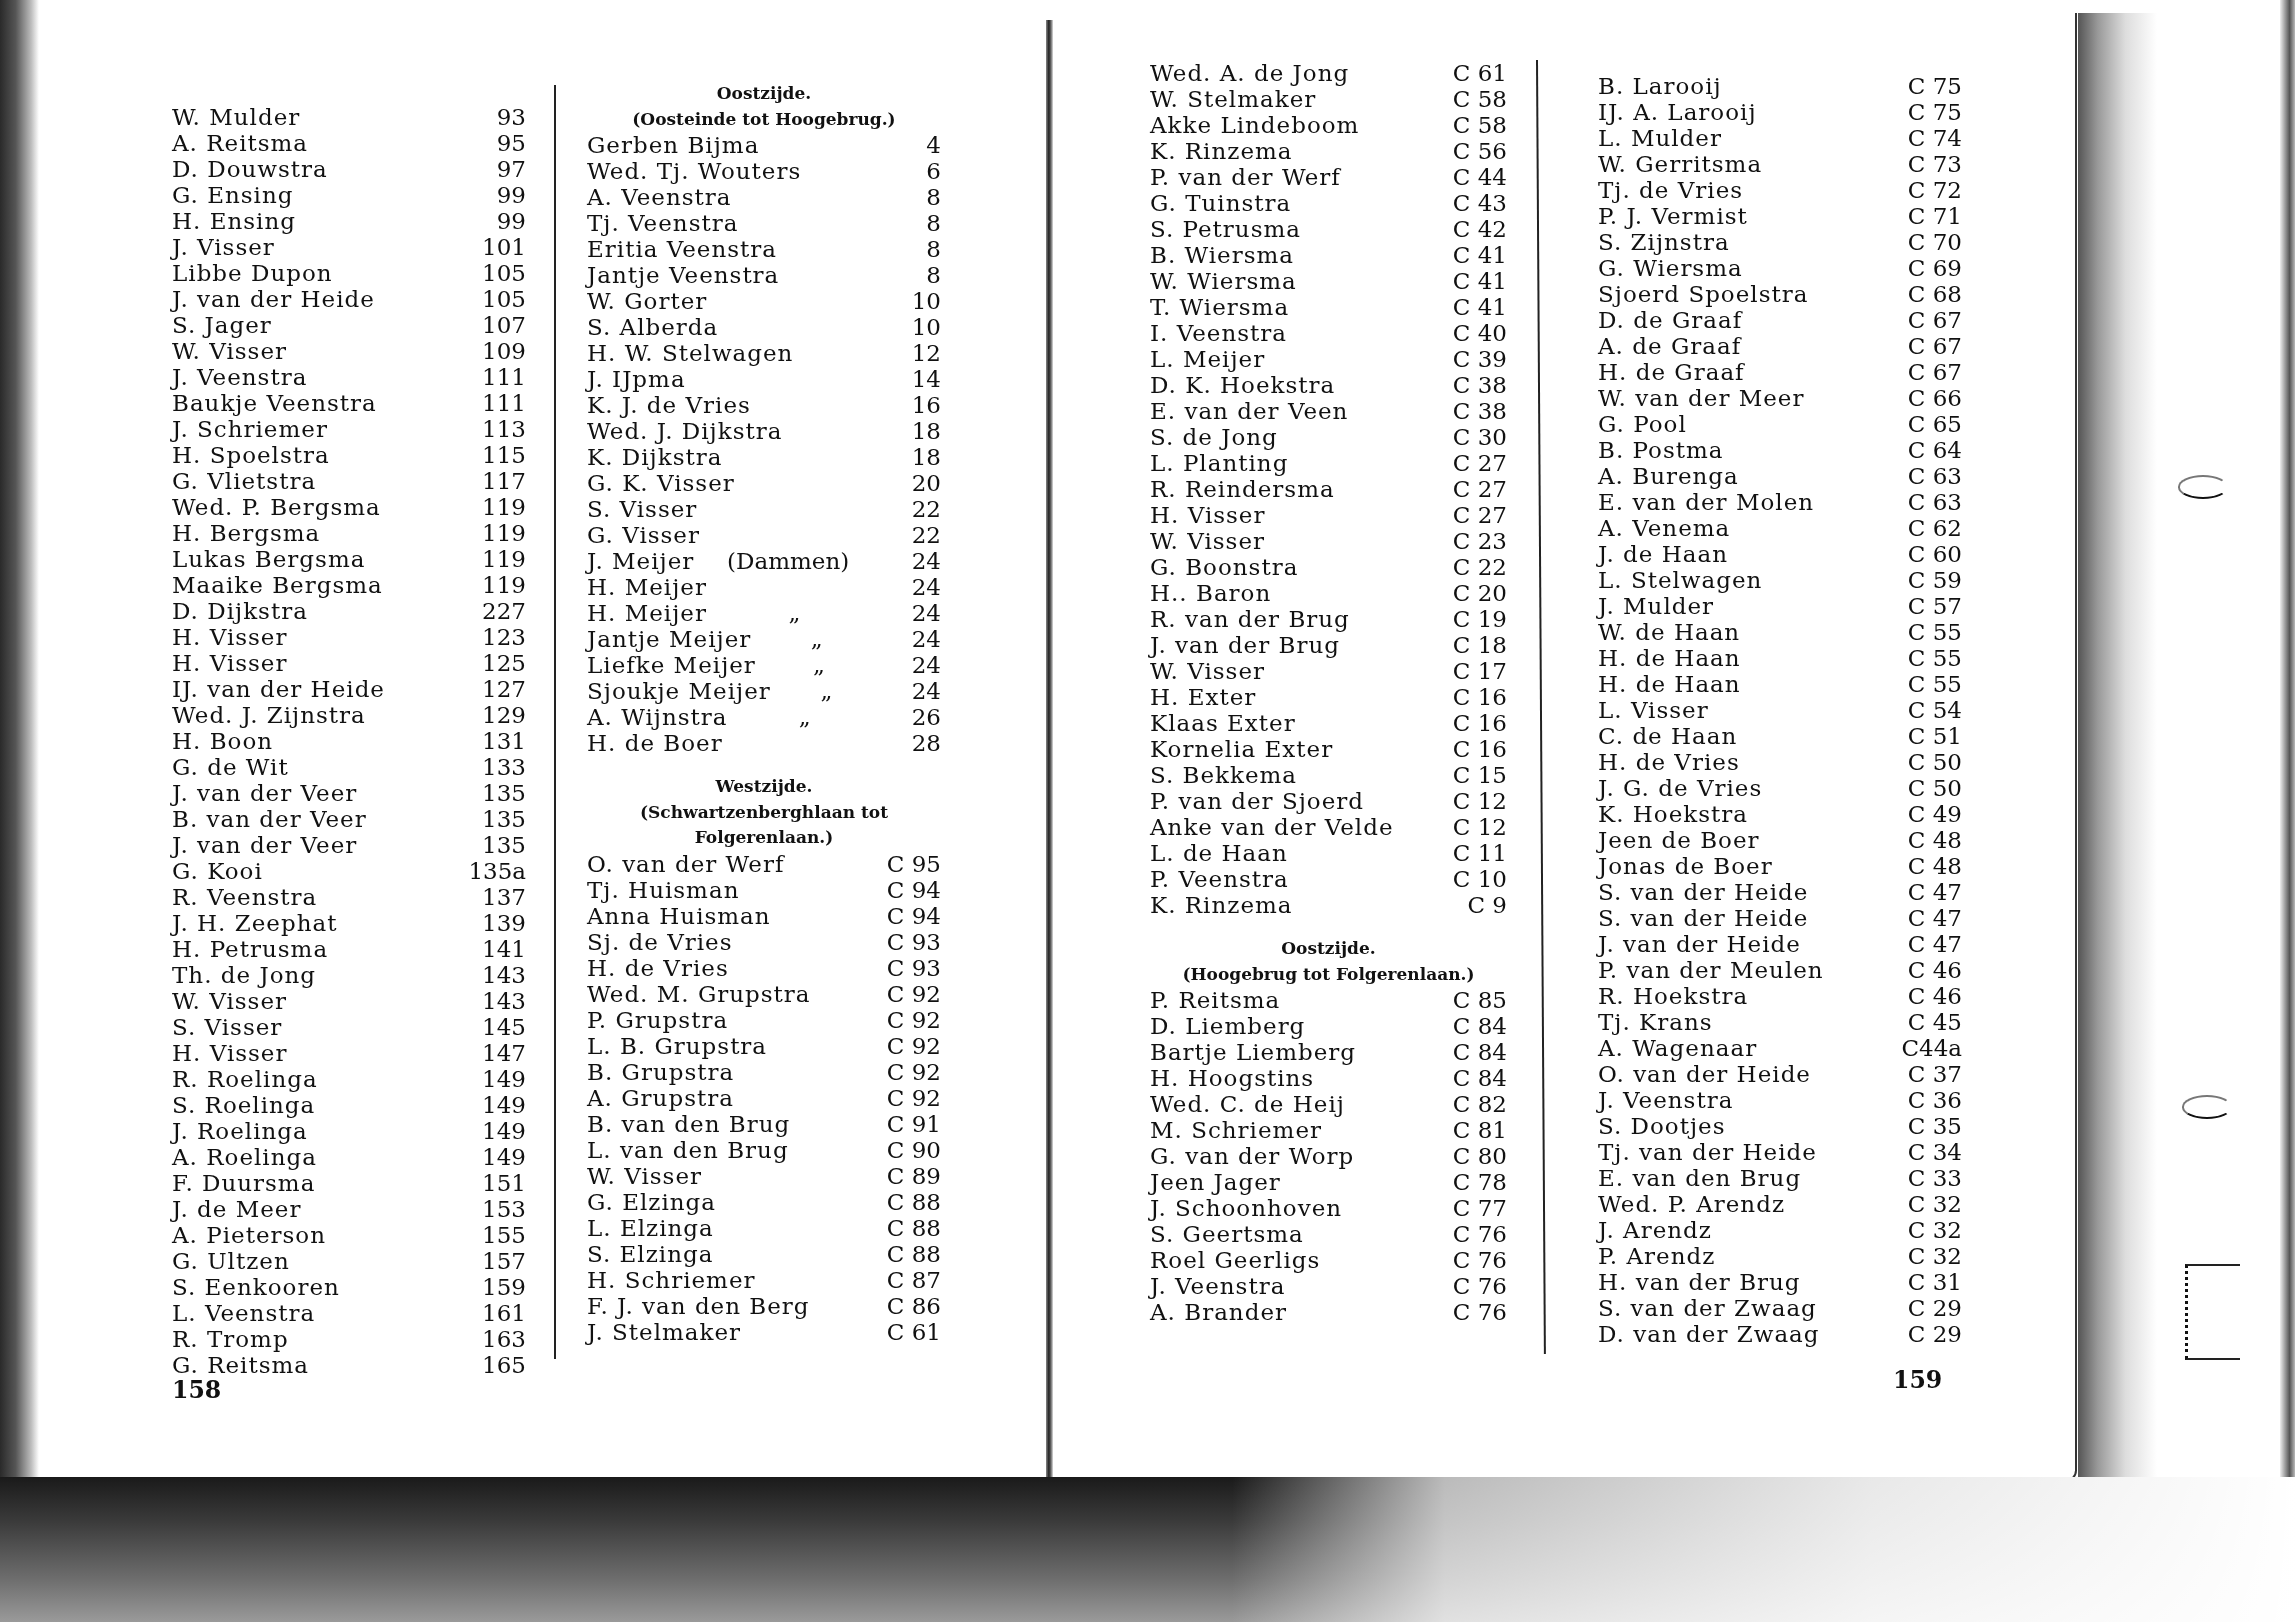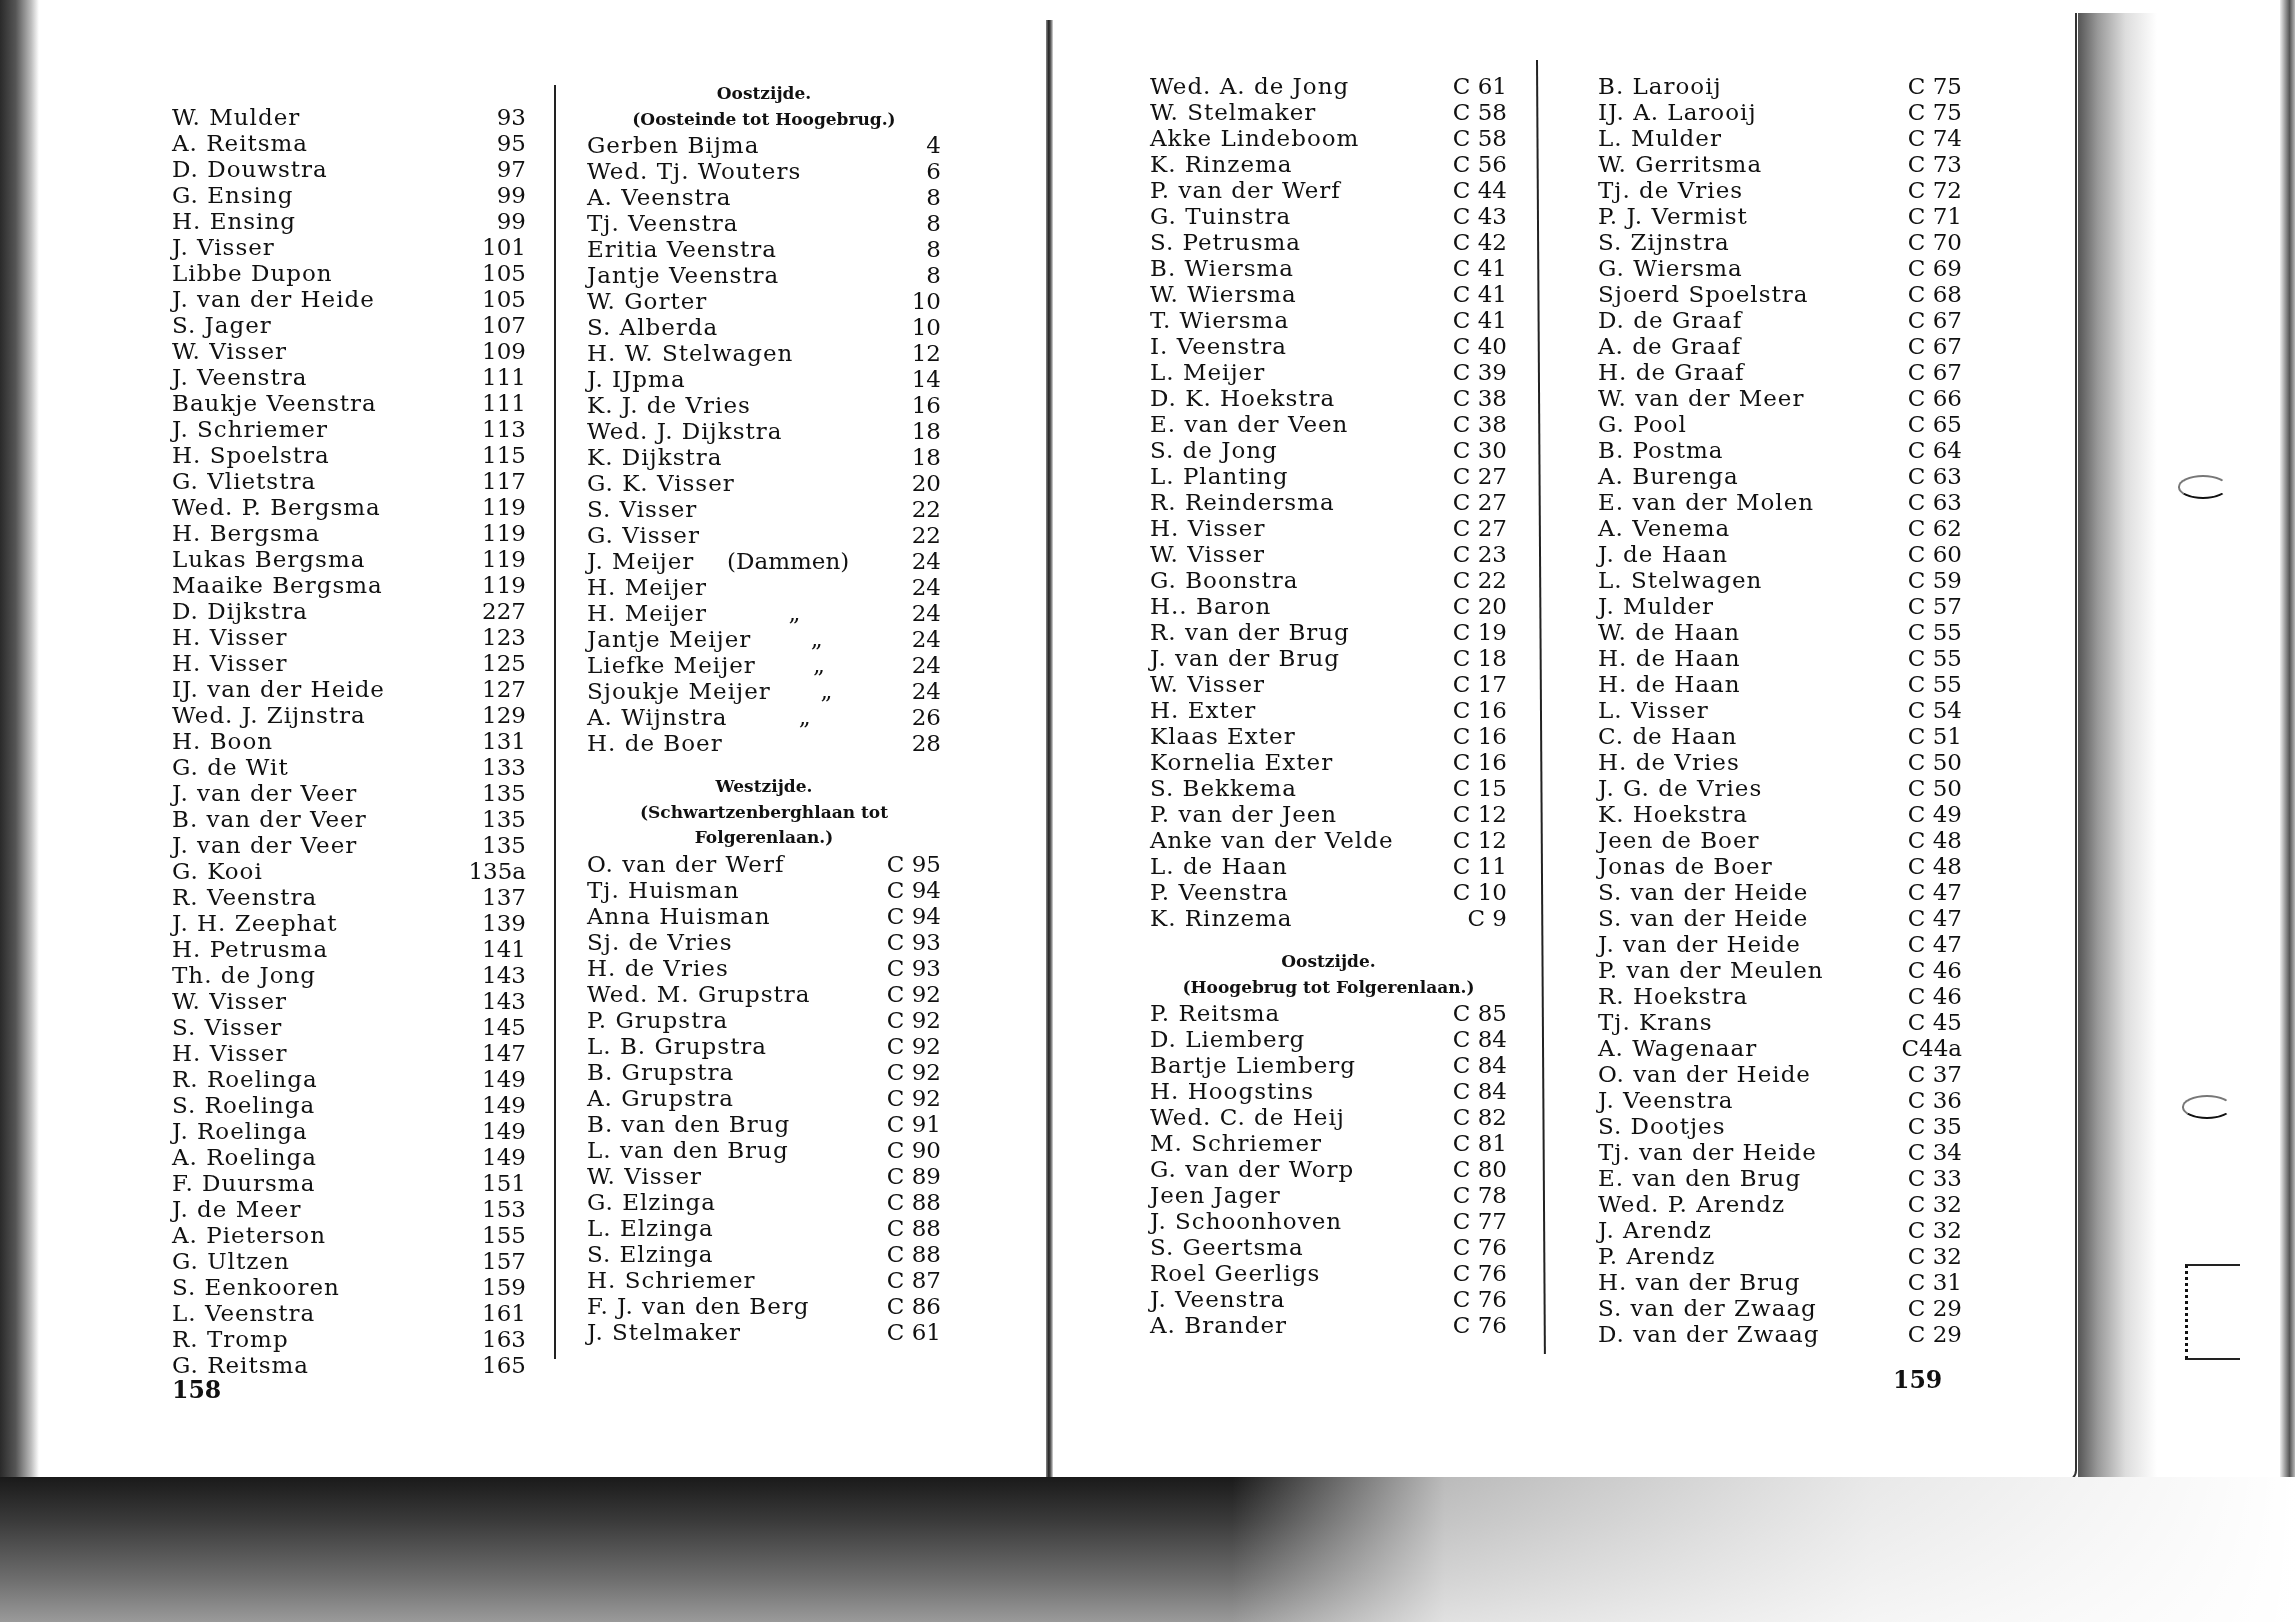--- a/index.html
+++ b/index.html
@@ -52,21 +52,21 @@
   .row .num { text-align:right; }
   .row .note { flex:1; text-align:center; }
   .hdr { text-align:center; font-weight:bold; font-size:17px; line-height:25.5px; white-space:nowrap; }
   .hdr.first { margin-top:0; }
   .hdr.gap { margin-top:18.3px; }
   .col-rule { position:absolute; width:2px; background:#222; }
   .folio { position:absolute; font-weight:bold; font-size:23.6px; }
 
   .c1 { left:172px; top:79px; width:354px;margin-top:25px; }
   .c2 { left:587px; top:81px; width:354px; }
-  .c3 { left:1150px; top:73px; width:357px; }
+  .c3 { left:1150px; top:60px; width:357px; }
   .c4 { left:1566px; top:73px; width:364px;margin-left:32px; }
   .c2 .row .num, .c3 .row .num, .c4 .row .num { min-width:59px; }
 </style>
 </head>
 <body>
 
 <div class="left-edge"></div>
 <div class="page page-left"></div>
 <div class="page page-right"></div>
 <div class="gutter"></div>
@@ -596,21 +596,21 @@
       </div>
       <div class="row">
         <span class="name">Kornelia Exter</span>
         <span class="num">C 16</span>
       </div>
       <div class="row">
         <span class="name">S. Bekkema</span>
         <span class="num">C 15</span>
       </div>
       <div class="row">
-        <span class="name">P. van der Jeen</span>
+        <span class="name">P. van der Sjoerd</span>
         <span class="num">C 12</span>
       </div>
       <div class="row">
         <span class="name">Anke van der Velde</span>
         <span class="num">C 12</span>
       </div>
       <div class="row">
         <span class="name">L. de Haan</span>
         <span class="num">C 11</span>
       </div>

